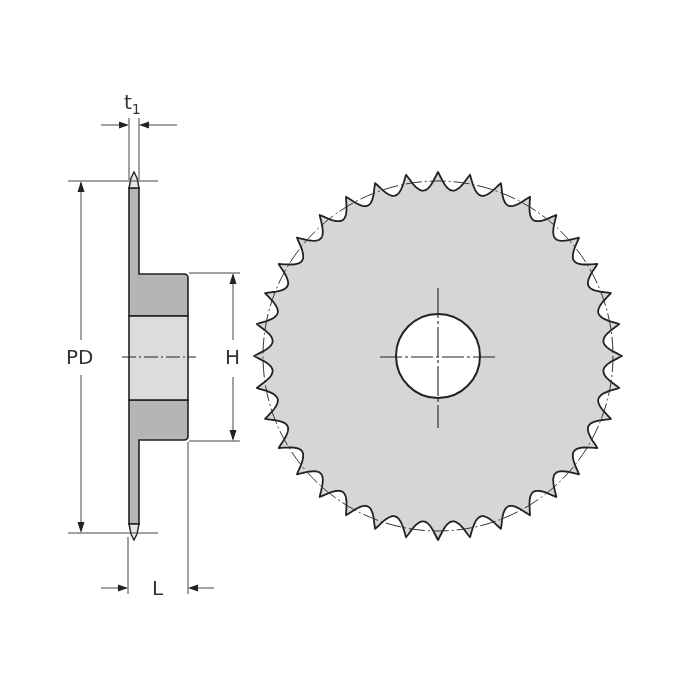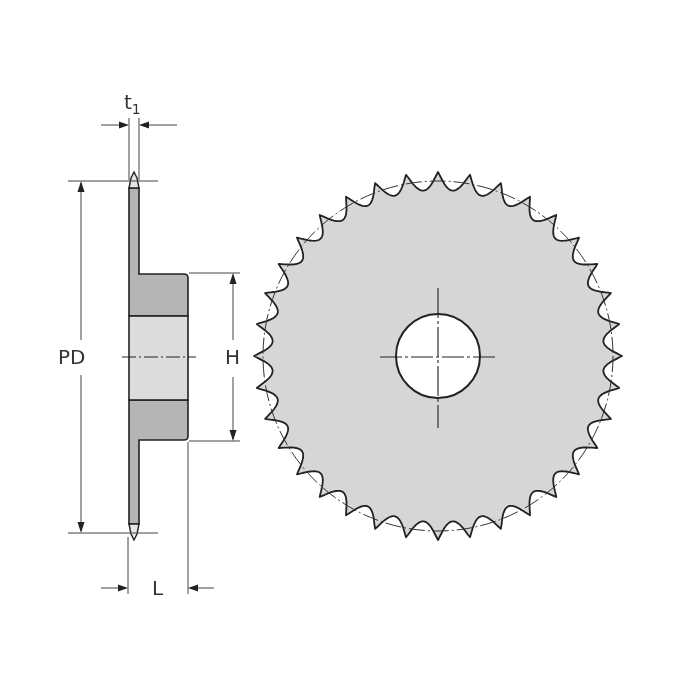--- a/index.html
+++ b/index.html
@@ -60,16 +60,16 @@
       <circle cx="438" cy="356" r="175" fill="none" stroke="#333" stroke-width="1" stroke-dasharray="16,3,2,3"></circle>
       <circle cx="438" cy="356" r="42" fill="#ffffff" stroke="#222" stroke-width="2"></circle>
       <line x1="380" y1="357" x2="498" y2="357" stroke="#222" stroke-width="1.1" stroke-dasharray="22,3,3,3"></line>
       <line x1="438" y1="288" x2="438" y2="428" stroke="#222" stroke-width="1.1" stroke-dasharray="30,3,3,3"></line>
     </g>
   </svg>
 
   <div class="lbl" style="left:124px;top:92px;">
     <span>t</span><sub style="font-size:14px">1</sub>
   </div>
-  <div class="lbl" style="left:58px;top:347px;">PD</div>
+  <div class="lbl" style="left:66px;top:347px;">PD</div>
   <div class="lbl" style="left:225px;top:347px;">H</div>
   <div class="lbl" style="left:152px;top:578px;">L</div>
 </div>
 
 </body></html>

